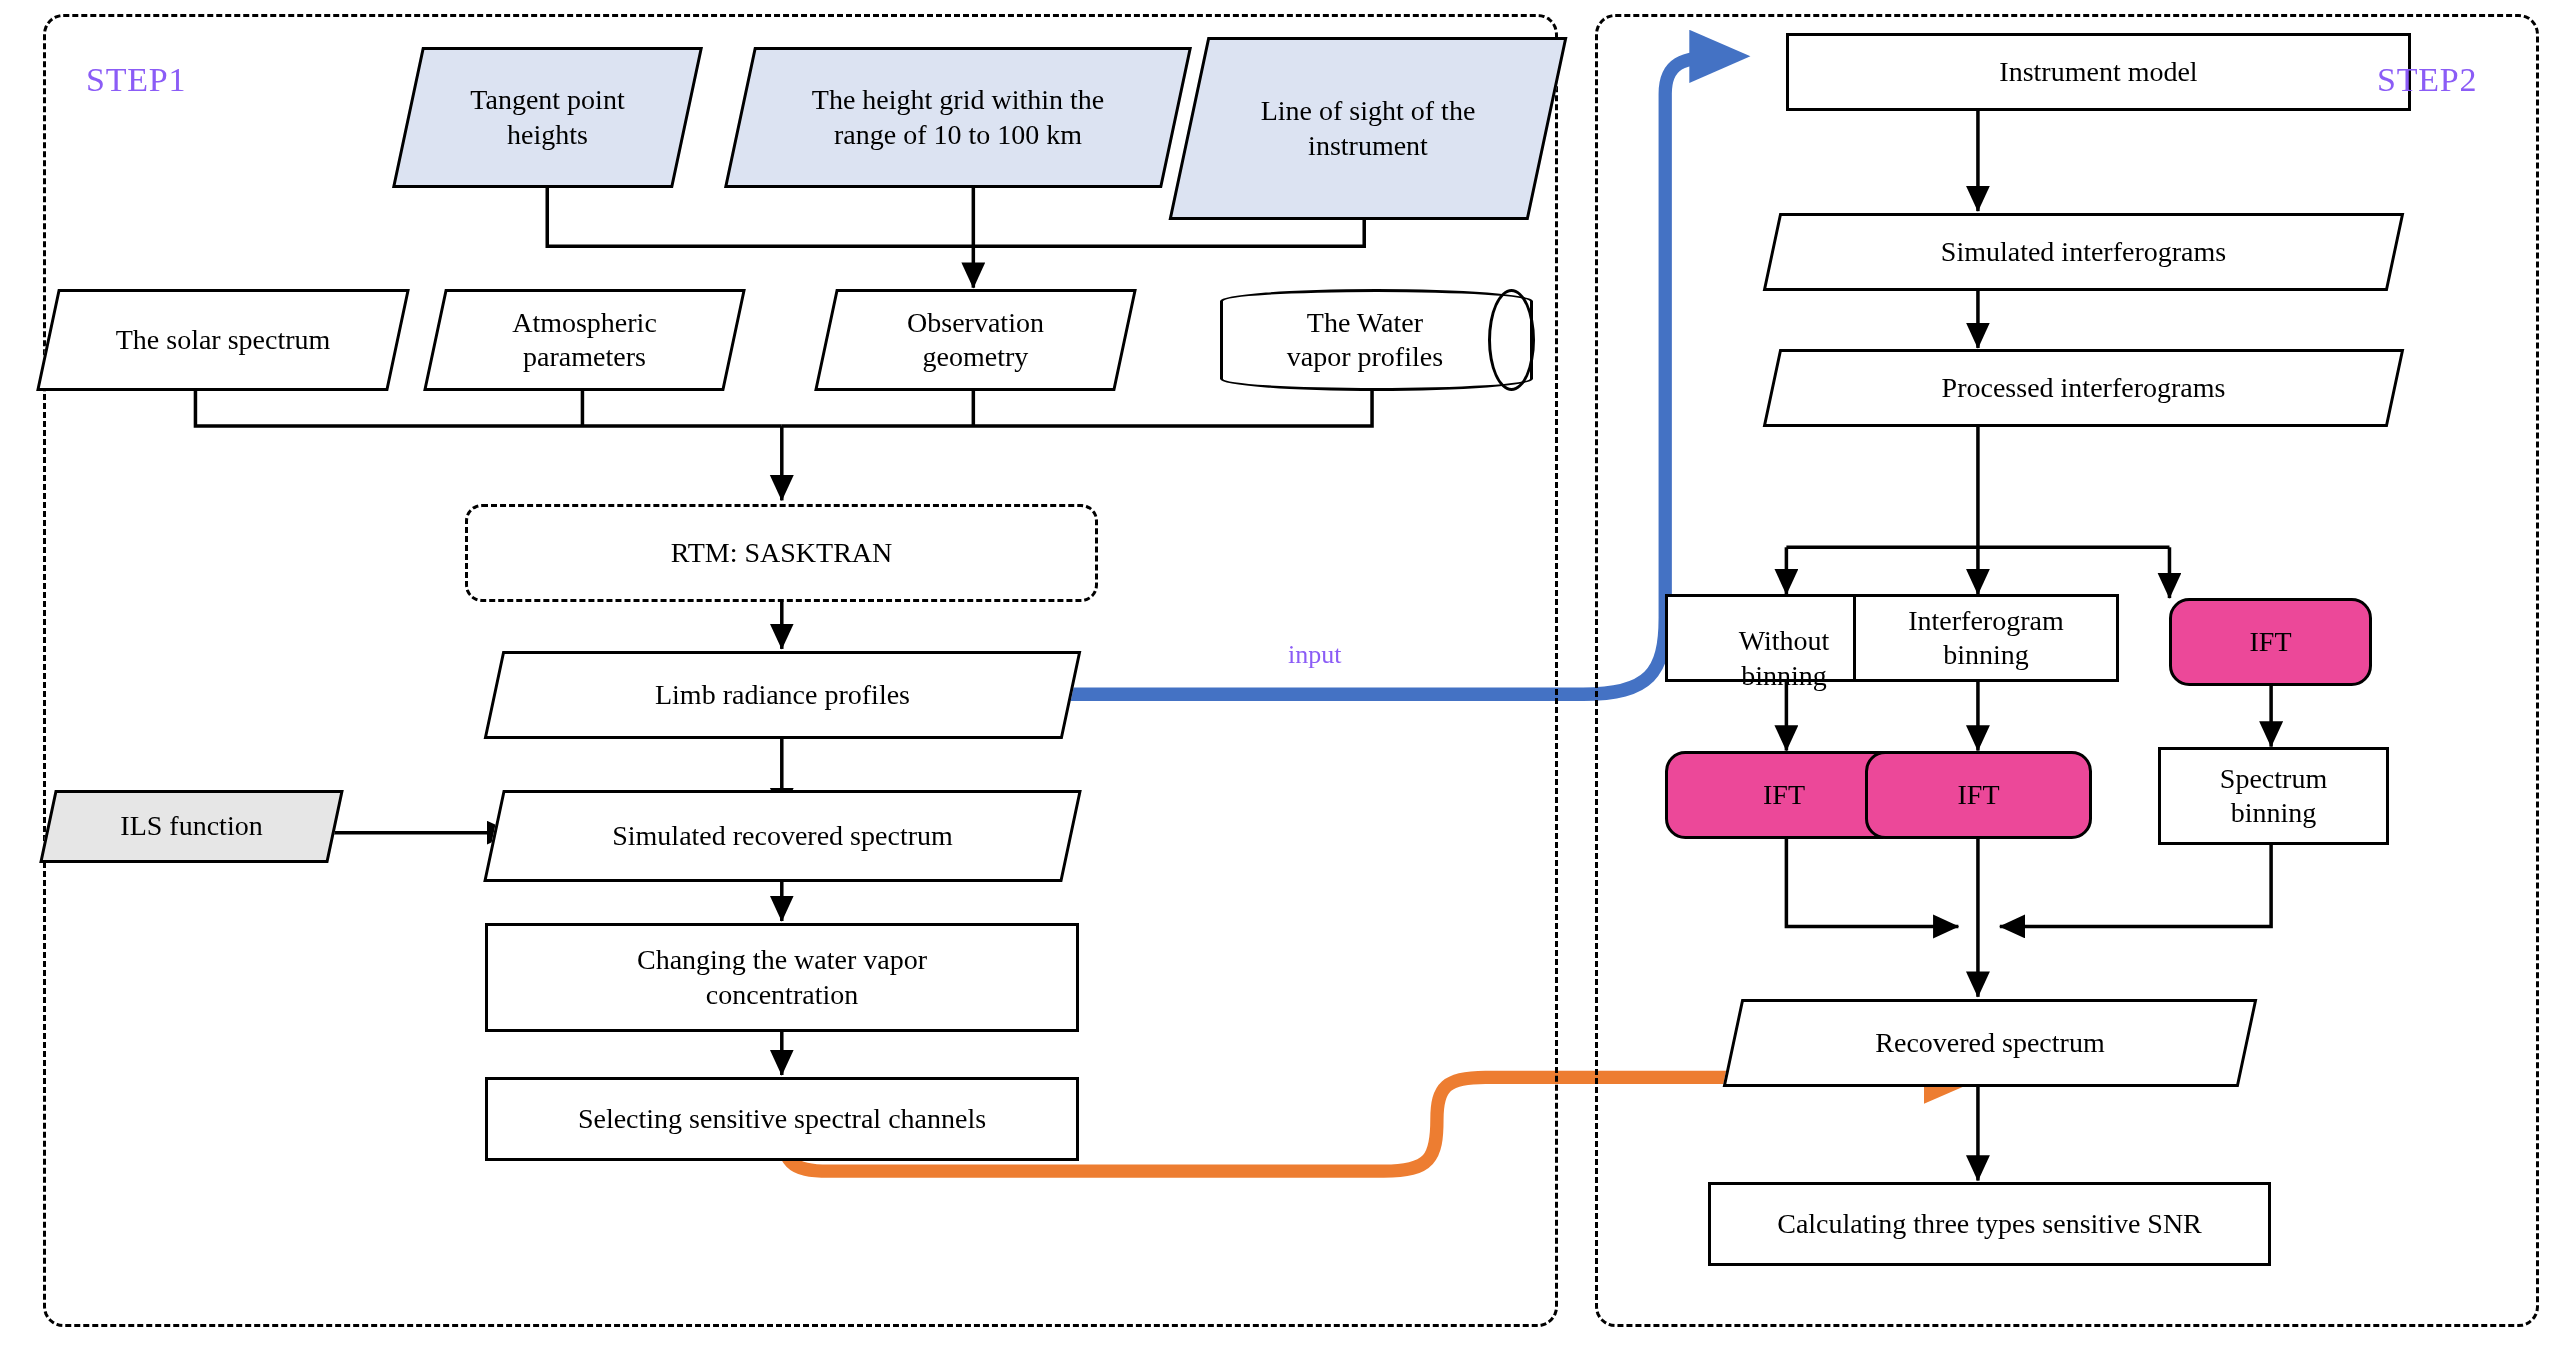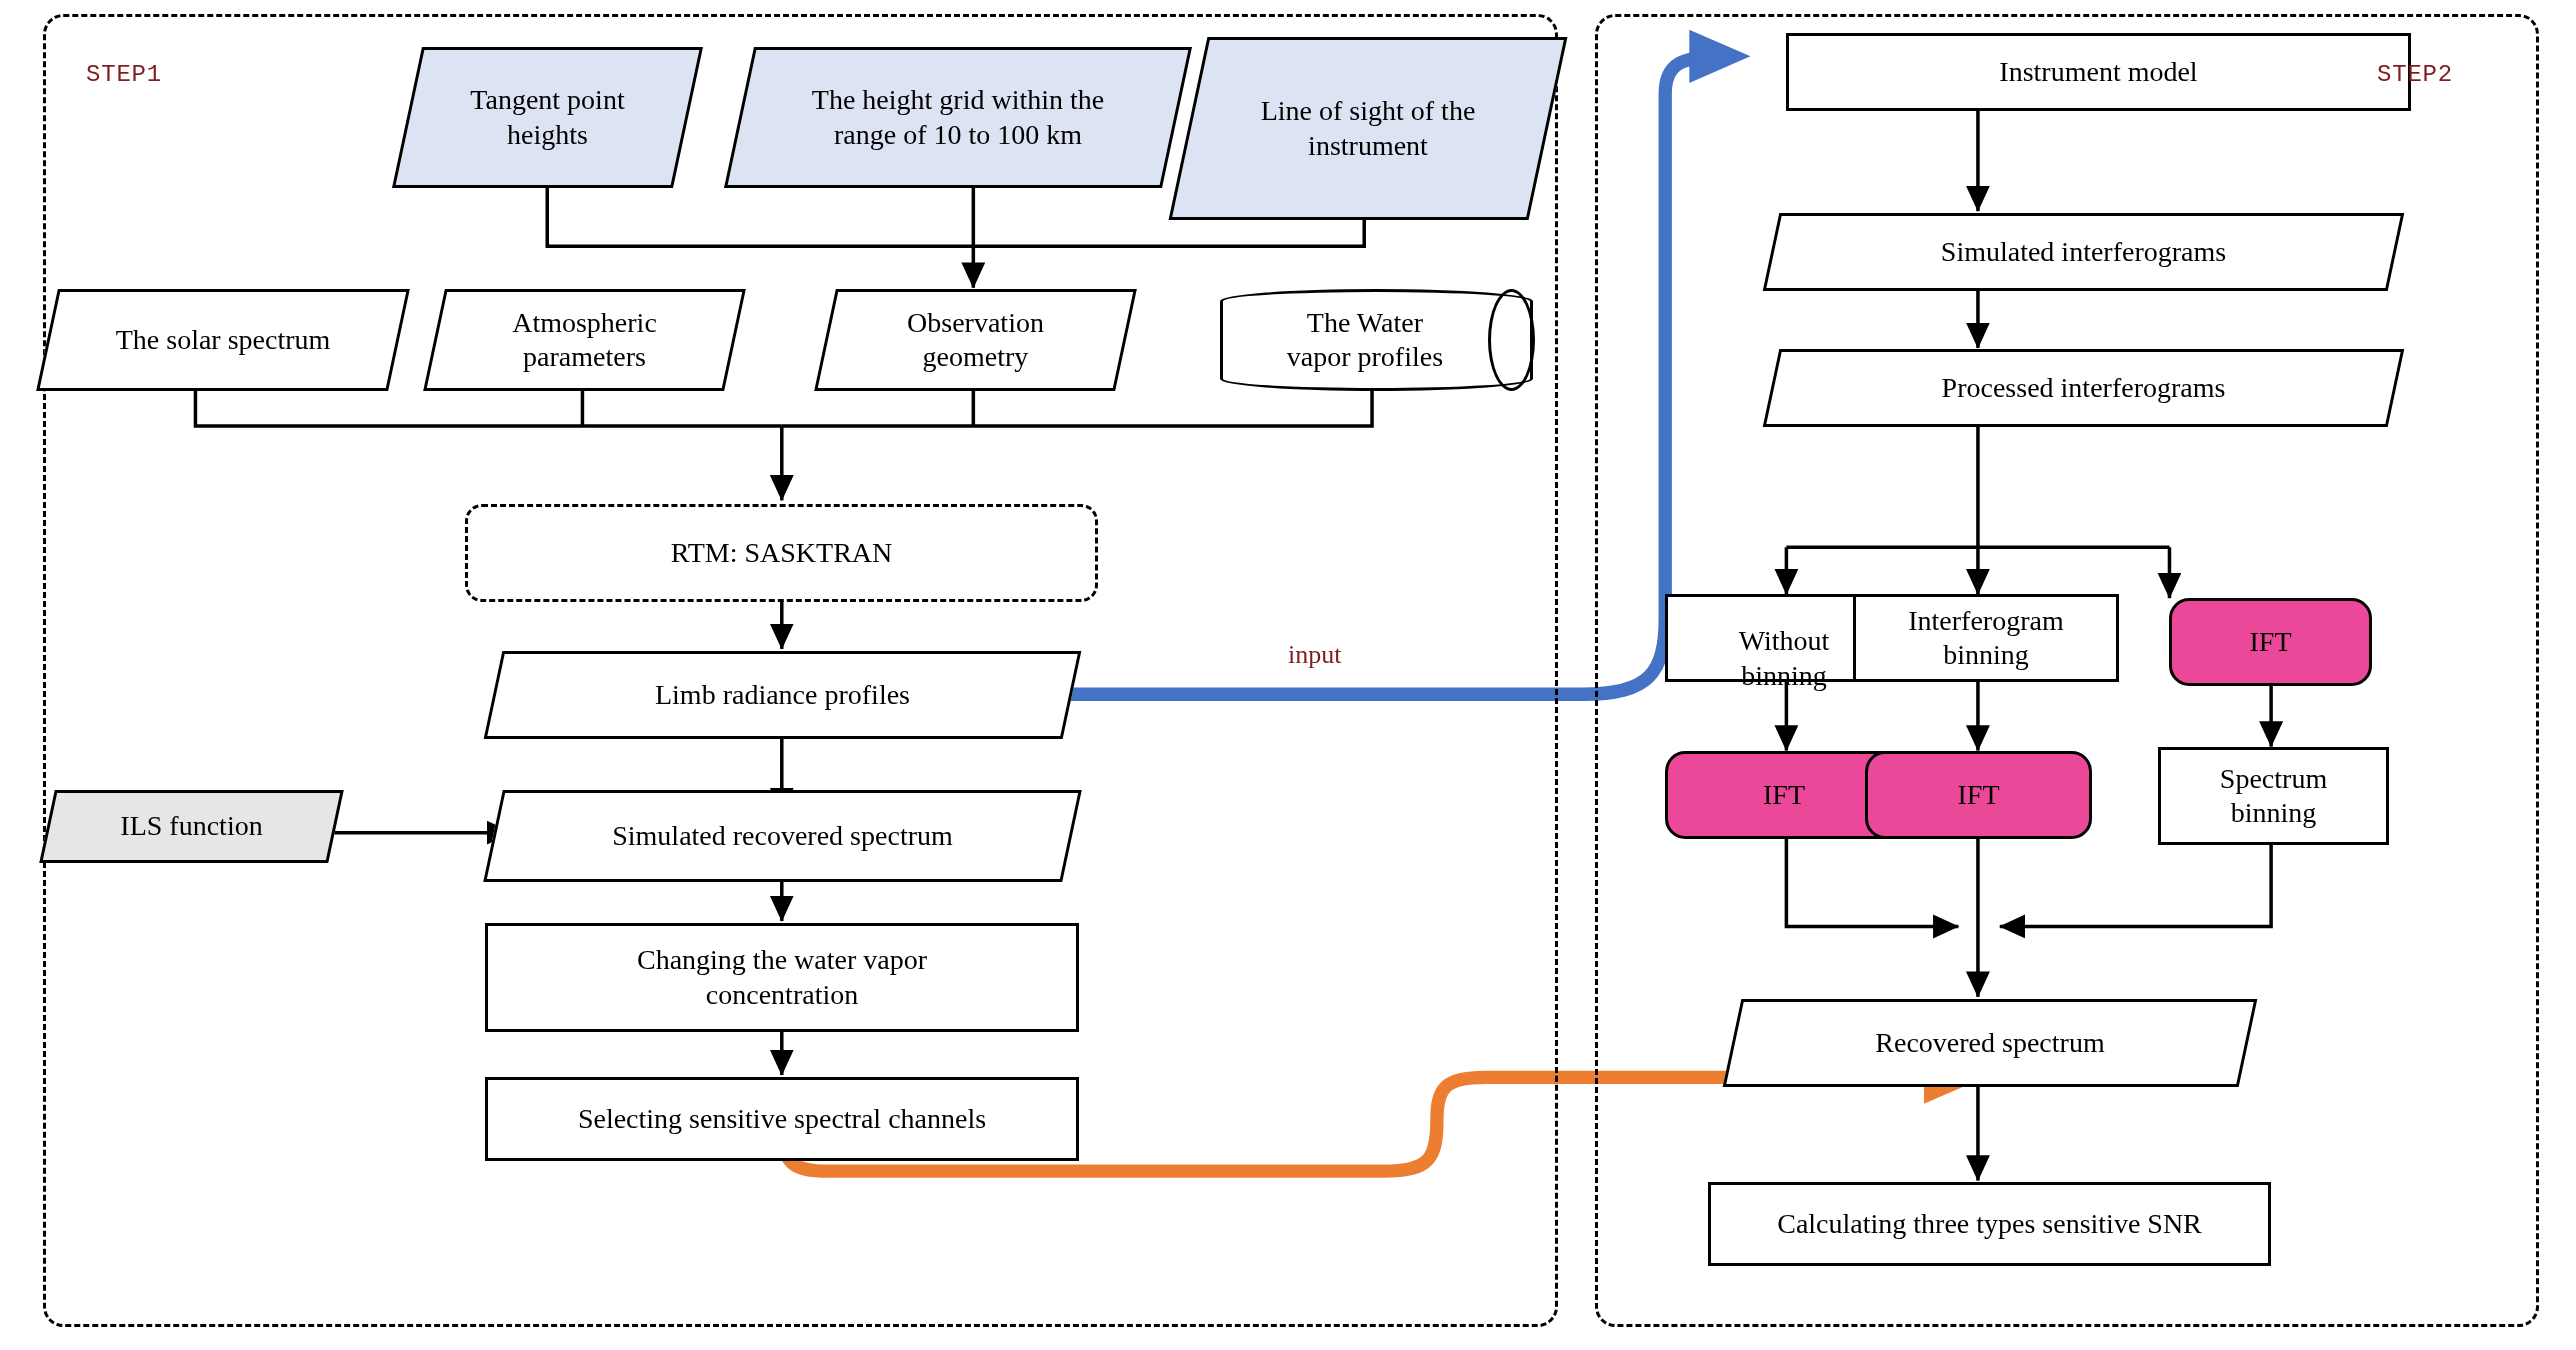--- a/index.html
+++ b/index.html
@@ -76,32 +76,32 @@
   
   .stepbox{
     position:absolute;
     border:3.9px dashed #000;
     border-radius:20.3px;
     background:transparent;
     z-index:1;
   }
   .steplabel{
     position:absolute;
-    color:#7f1d1d;
-    font-size:24px;
+    color:#8b5cf6;
+    font-size:34px;
     letter-spacing:0.8px;
     z-index:6;
-    font-family:Liberation Mono, monospace;
+    font-family:Liberation Serif, serif;
   }
 
   
   .freetext{
     position:absolute;
     font-size:26px;
-    color:#7f1d1d;
+    color:#8b5cf6;
     z-index:6;
   }
 </style>
 </head>
 <body>
 
 <div id="stage">
 
   <svg id="wires" viewBox="0 0 3295 1728" xmlns="http://www.w3.org/2000/svg">
     <defs>

